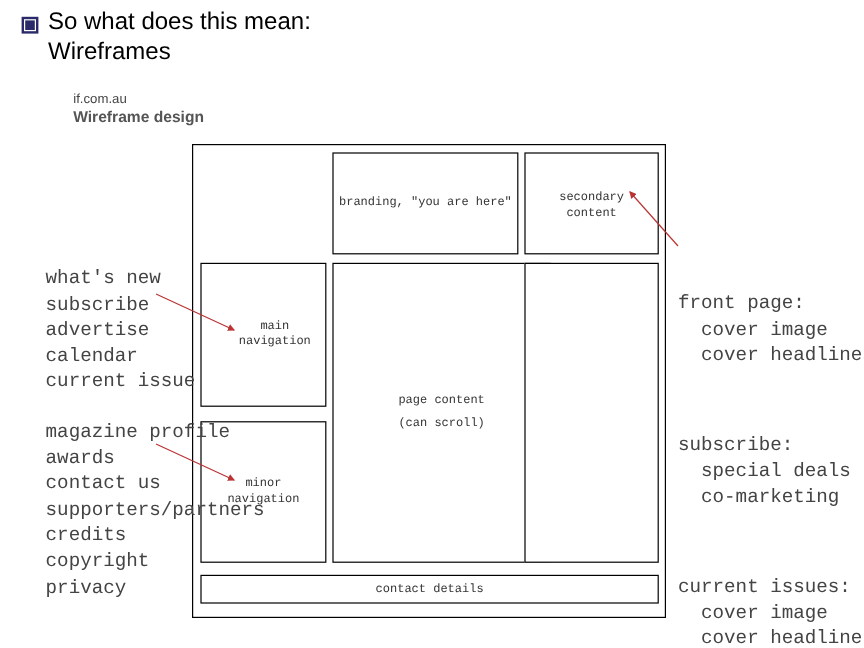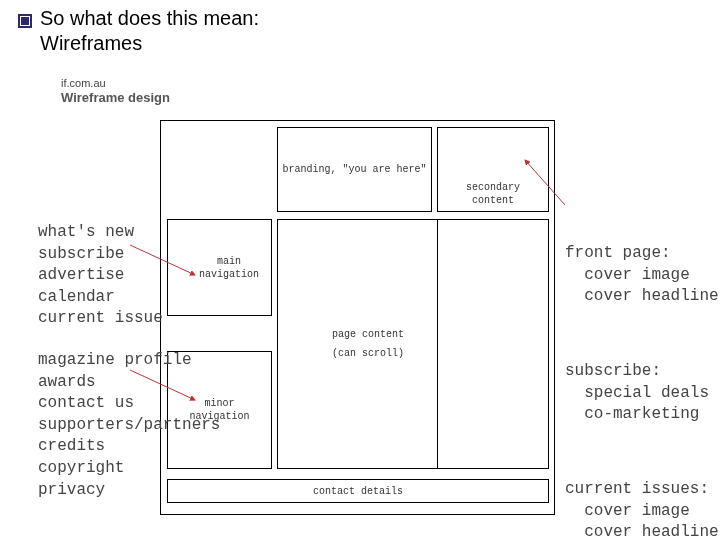--- a/index.html
+++ b/index.html
@@ -71,22 +71,22 @@
     background: #fff;
     display: flex;
     align-items: center;
     justify-content: center;
     text-align: center;
     padding: 4px;
     line-height: 1.3;
   }
   .logo-box   { top: 6px;   left: 6px;   width: 105px; height: 85px; }
   .brand-box  { top: 6px;   left: 116px; width: 155px; height: 85px; }
-  .sec-box    { top: 6px;   left: 276px; width: 112px; height: 85px; flex-direction: column; justify-content: flex-end; padding-top: 8px; }
-  .nav-box    { top: 98px;  left: 6px;   width: 105px; height: 97px; padding-left: 23px; }
+  .sec-box    { top: 6px;   left: 276px; width: 112px; height: 85px; flex-direction: column; justify-content: center; padding-top: 8px; }
+  .nav-box    { top: 98px;  left: 6px;   width: 105px; height: 120px; padding-left: 23px; }
   .content-box{ top: 98px;  left: 116px; width: 182px; height: 250px; flex-direction: column; gap: 6px; }
   .minor-box  { top: 230px; left: 6px;   width: 105px; height: 118px; }
   .right-col  { top: 98px;  left: 276px; width: 112px; height: 250px; }
   .footer-box { top: 358px; left: 6px;   width: 382px; height: 24px; }
   .annotate {
     position: absolute;
     font-family: "Courier New", monospace;
     font-size: 16px;
     color: #444;
     line-height: 1.35;

